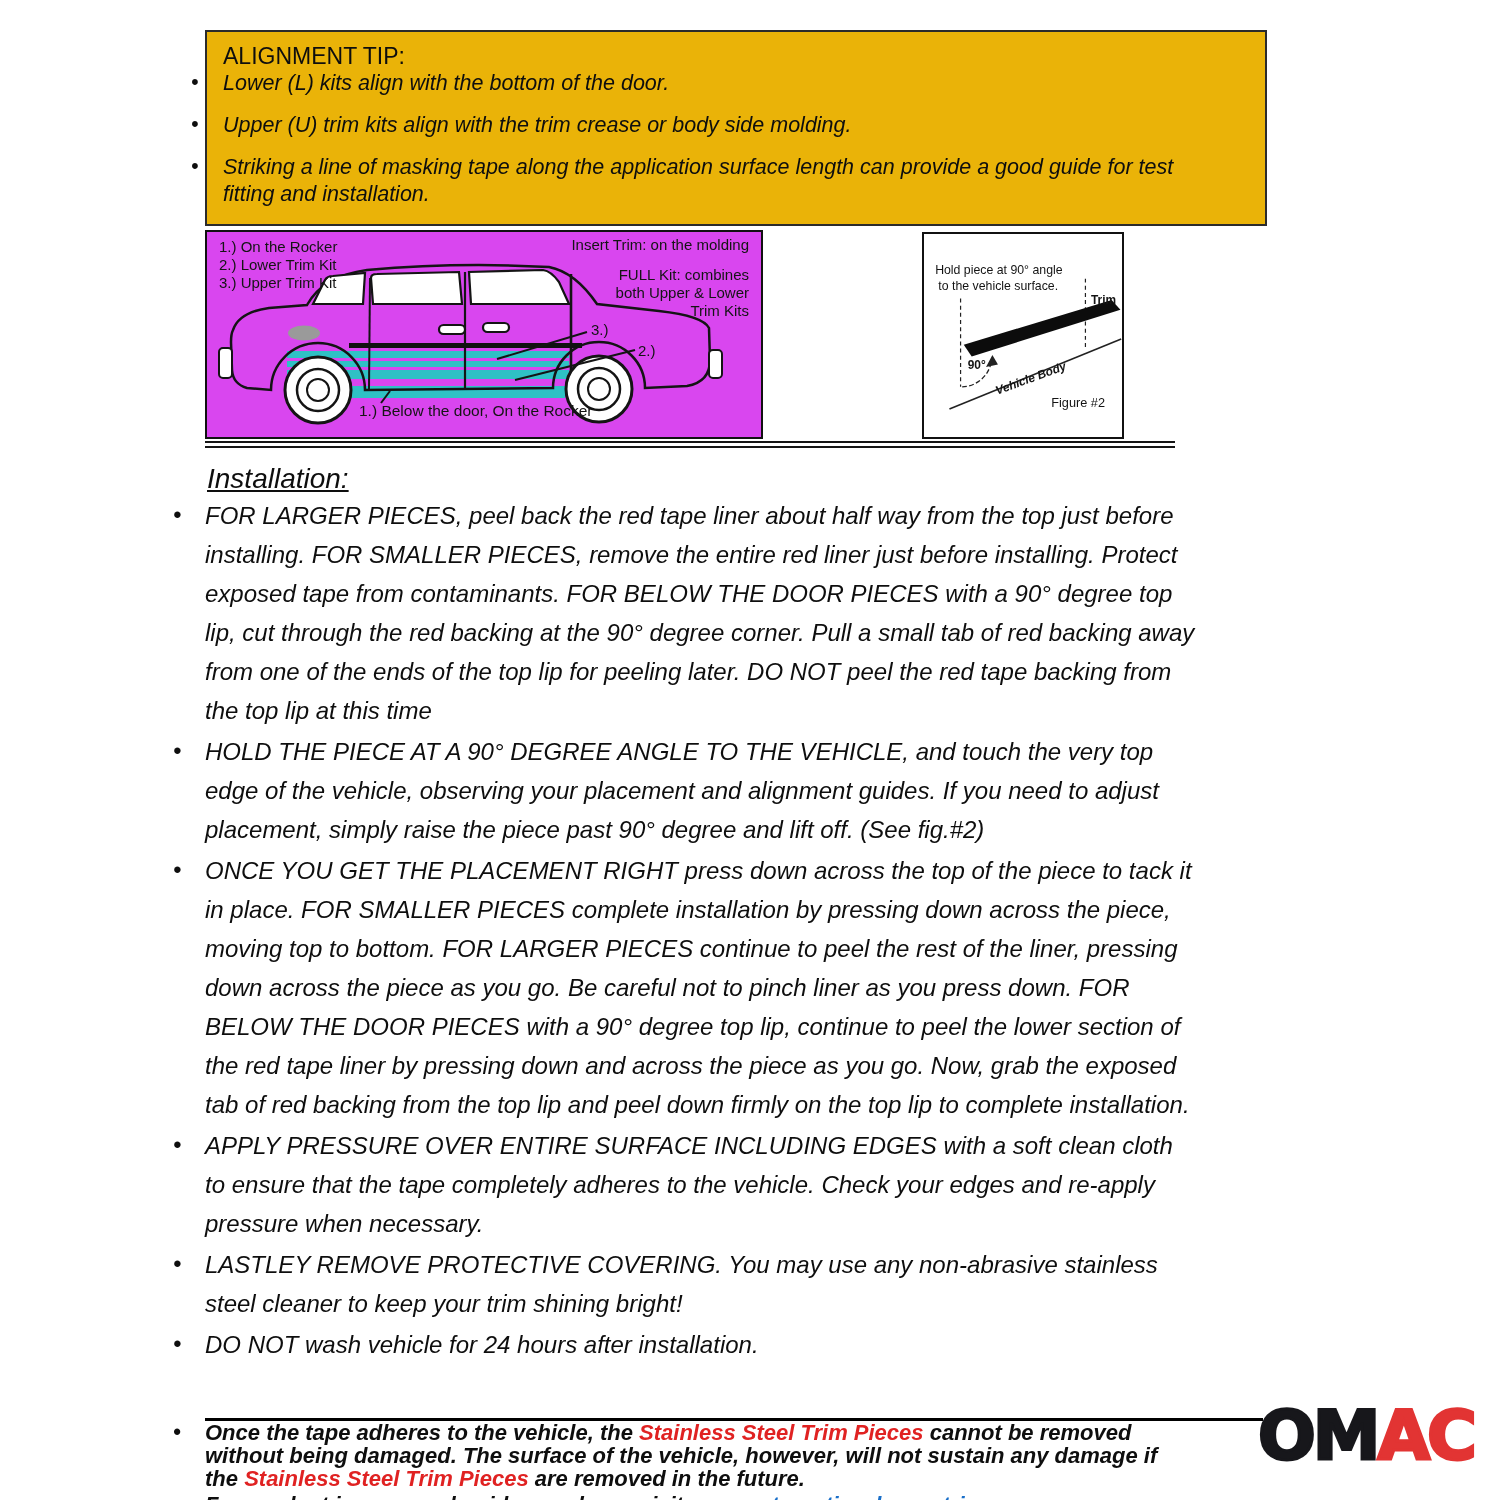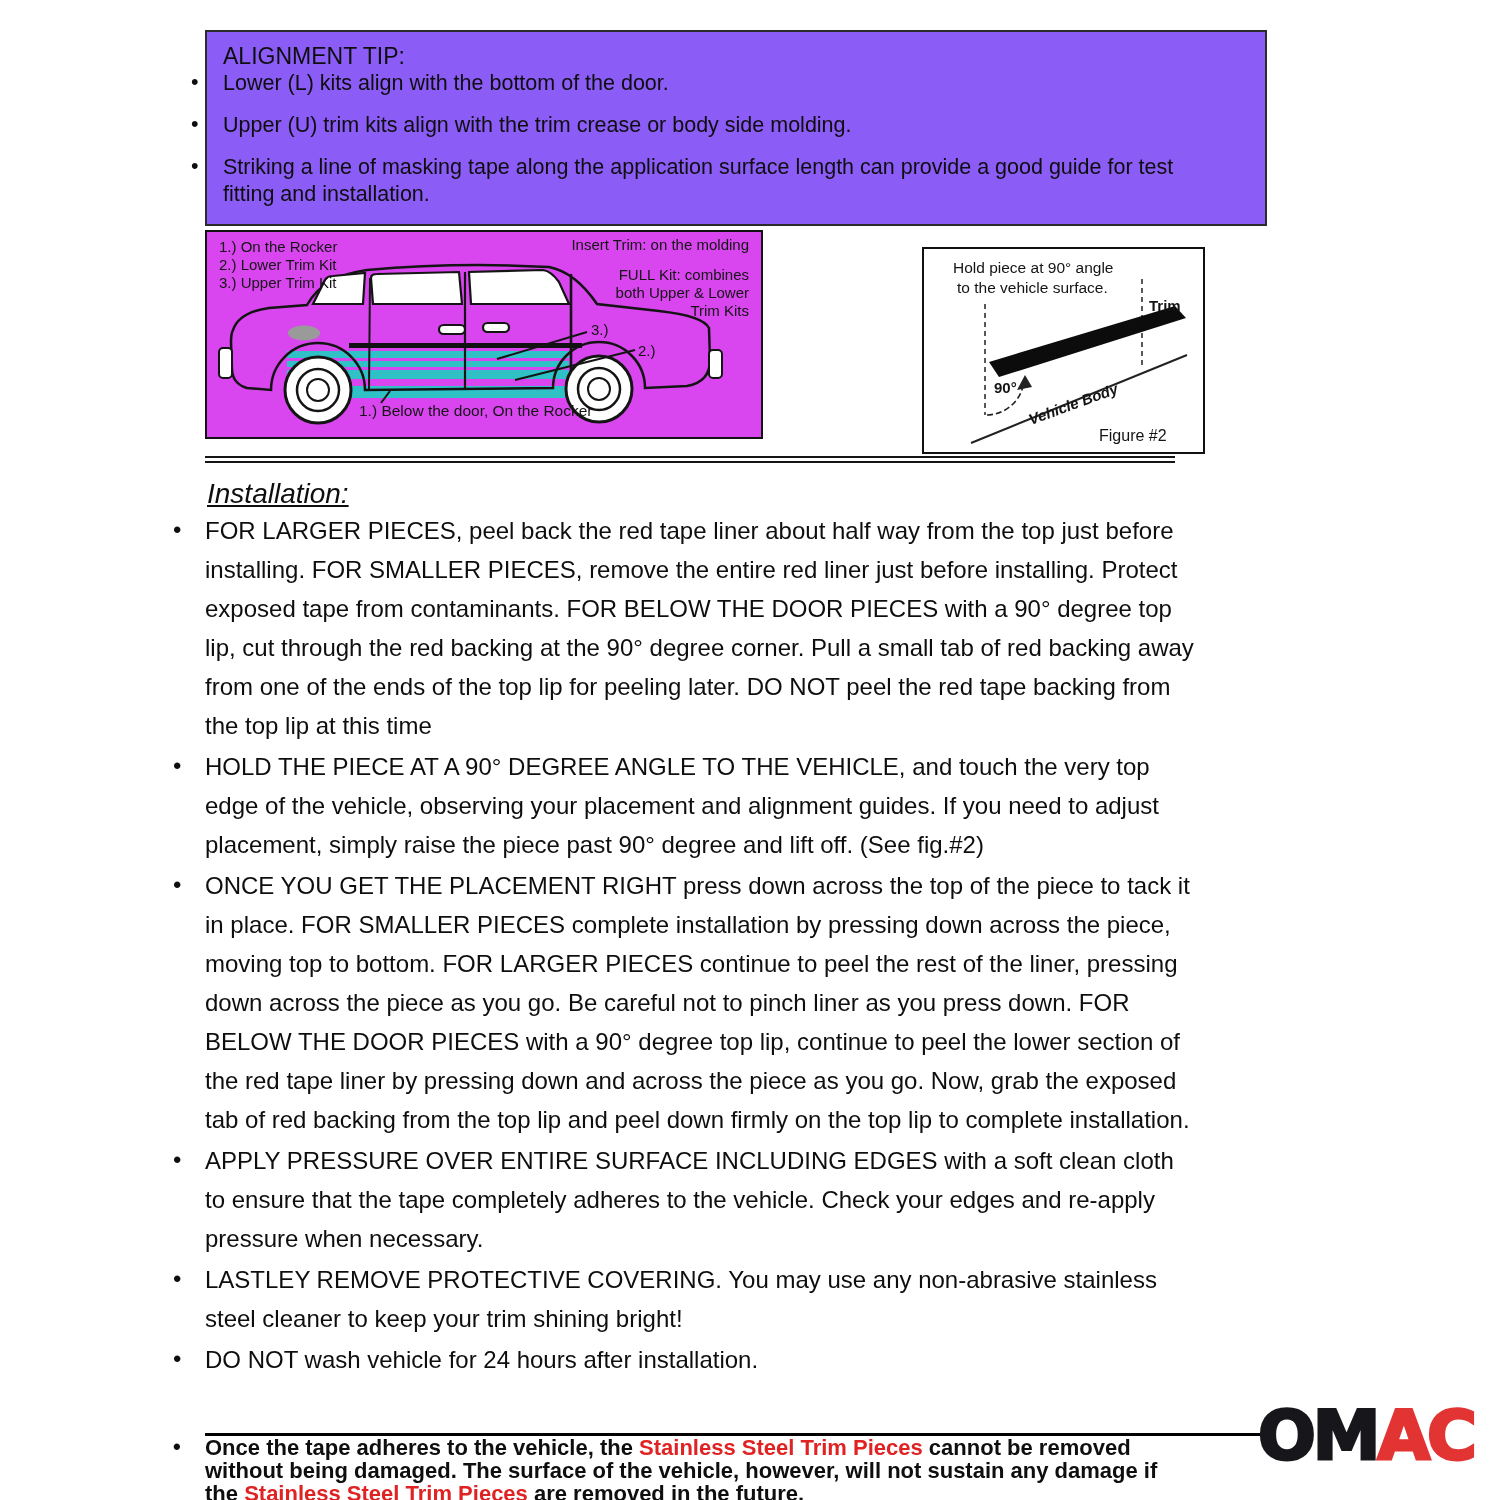--- a/index.html
+++ b/index.html
@@ -10,30 +10,30 @@
   }
   .content { position:absolute; left:205px; top:0; width:1062px; }
 
   
   .tip-box {
     box-sizing:border-box; margin-top:30px; width:1062px;
     border:2px solid #2b2b2b; padding:10px 16px 14px 16px;
   }
   .tip-title { font-size:23px; line-height:28px; }
   ul.blist { margin:0; padding:0; }
-  ul.blist li { position:relative; list-style:none; }
+  ul.blist li { position:relative; list-style:none;font-style:italic; }
   ul.blist li::before { content:"\2022"; position:absolute; left:-32px; top:-1px; }
   .tip-list { margin-top:16px; padding-left:70px; width:965px; }
   .tip-list li { font-size:21.5px; line-height:27px; margin-bottom:15px; }
   .tip-list li:last-child { margin-bottom:2px; }
 
   
   .diagrams { margin-top:4px; display:flex; align-items:flex-start; }
   .car-box   { box-sizing:border-box; width:558px; height:209px; border:2px solid #111; background:#d946ef; }
-  .fig2-box  { box-sizing:border-box; width:283px; height:207px; border:2px solid #111; background:#fff; margin-left:159px; margin-top:17px; }
+  .fig2-box  { box-sizing:border-box; width:202px; height:207px; border:2px solid #111; background:#fff; margin-left:159px; margin-top:2px; }
   .car-box svg, .fig2-box svg { display:block; width:100%; height:100%; }
   svg text { font-family:"Liberation Sans", sans-serif; fill:#141414; }
 
   .diagram-rule { width:970px; height:3px; margin-top:2px;
     border-top:2px solid #151515; border-bottom:2px solid #151515; }
 
   
   .section-heading {
     margin:0; margin-left:2px; font-size:28px; font-weight:400;
     font-style:italic; text-decoration:underline; line-height:34px;
@@ -61,21 +61,21 @@
   }
   .logo-om { color:#17171b; -webkit-text-stroke:3px #17171b; }
   .logo-ac { color:#e23433; -webkit-text-stroke:3px #e23433; }
 </style>
 </head>
 <body>
 
 <div class="page">
   <div class="content">
 
-    <div class="tip-box" style="background:#8b5cf6;">
+    <div class="tip-box" style="background:#eab308;">
       <div class="tip-title">ALIGNMENT TIP:</div>
       <ul class="blist tip-list">
         <li>Lower (L) kits align with the bottom of the door.</li>
         <li>Upper (U) trim kits align with the trim crease or body side molding.</li>
         <li>Striking a line of masking tape along the application surface length can provide a good guide for test fitting and installation.</li>
       </ul>
     </div>
 
     <div class="diagrams">
 

